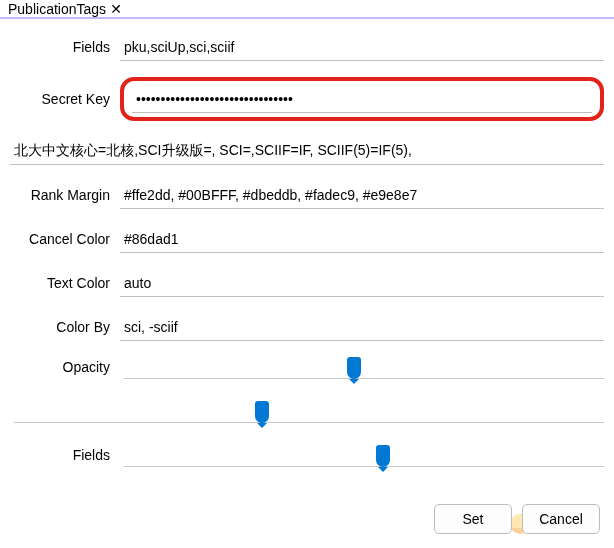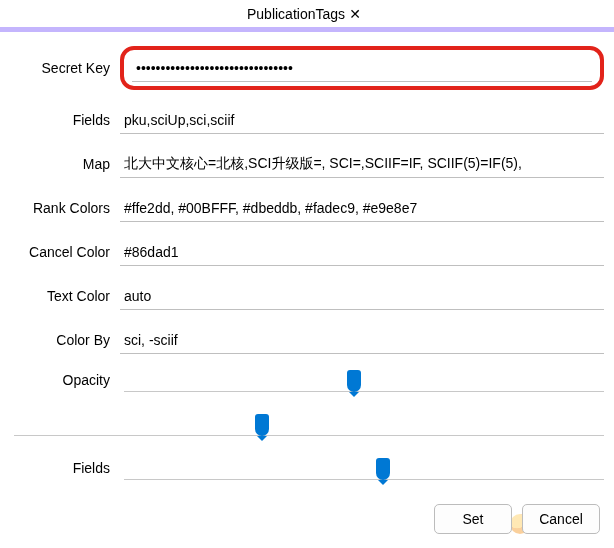--- a/index.html
+++ b/index.html
@@ -8,26 +8,26 @@
     font-family: "Segoe UI", Arial, sans-serif;
     font-size: 14px;
     background: #fff;
     color: #000;
     width: 614px;
     height: 548px;
     overflow: hidden;
     position: relative;
   }
   .titlebar {
-    height: 32px;
-    display: flex;
-    align-items: center;
-    justify-content: center;
+    height: 19px;
+    display: flex;
+    align-items: center;
+    justify-content: flex-start;
     padding: 0 10px 0 8px;
-    border-bottom: 5px solid #c4b5fd;
+    border-bottom: 2px solid #c4b5fd;
   }
   .close-x { font-size: 14px; width: 20px; text-align: center; cursor: default; }
   .content { padding: 14px 10px 10px 10px; }
   .row {
     display: flex;
     align-items: center;
     margin-bottom: 16px;
   }
   .label {
     width: 110px;
@@ -138,44 +138,43 @@
 <body>
 
 <div class="titlebar">
   <span>PublicationTags</span>
   <span class="close-x">✕</span>
 </div>
 
 <div class="content">
 
   <div class="row">
+    <div class="label">Fields</div>
+    <div class="field-wrap">
+      <input class="text-input" value="pku,sciUp,sci,sciif" style="">
+    </div>
+  </div>
+
+  <div class="row">
     <div class="label">Secret Key</div>
     <div class="field-wrap">
       <div class="highlight-box">
         <input type="password" class="text-input" value="●●●●●●●●●●●●●●●●●●●●●●●●●●●●●●●●" style="">
       </div>
     </div>
   </div>
 
   <div class="row">
-    <div class="label">Fields</div>
-    <div class="field-wrap">
-      <input class="text-input" value="pku,sciUp,sci,sciif" style="">
-    </div>
-  </div>
-
-  <div class="row">
-    <div class="label">Map</div>
     <div class="field-wrap">
       <input class="text-input" value="北大中文核心=北核,SCI升级版=, SCI=,SCIIF=IF, SCIIF(5)=IF(5)," style="">
     </div>
   </div>
 
   <div class="row">
-    <div class="label">Rank Colors</div>
+    <div class="label">Rank Margin</div>
     <div class="field-wrap">
       <input class="text-input" value="#ffe2dd, #00BFFF, #dbeddb, #fadec9, #e9e8e7" style="">
     </div>
   </div>
 
   <div class="row">
     <div class="label">Cancel Color</div>
     <div class="field-wrap">
       <input class="text-input" value="#86dad1" style="">
     </div>

